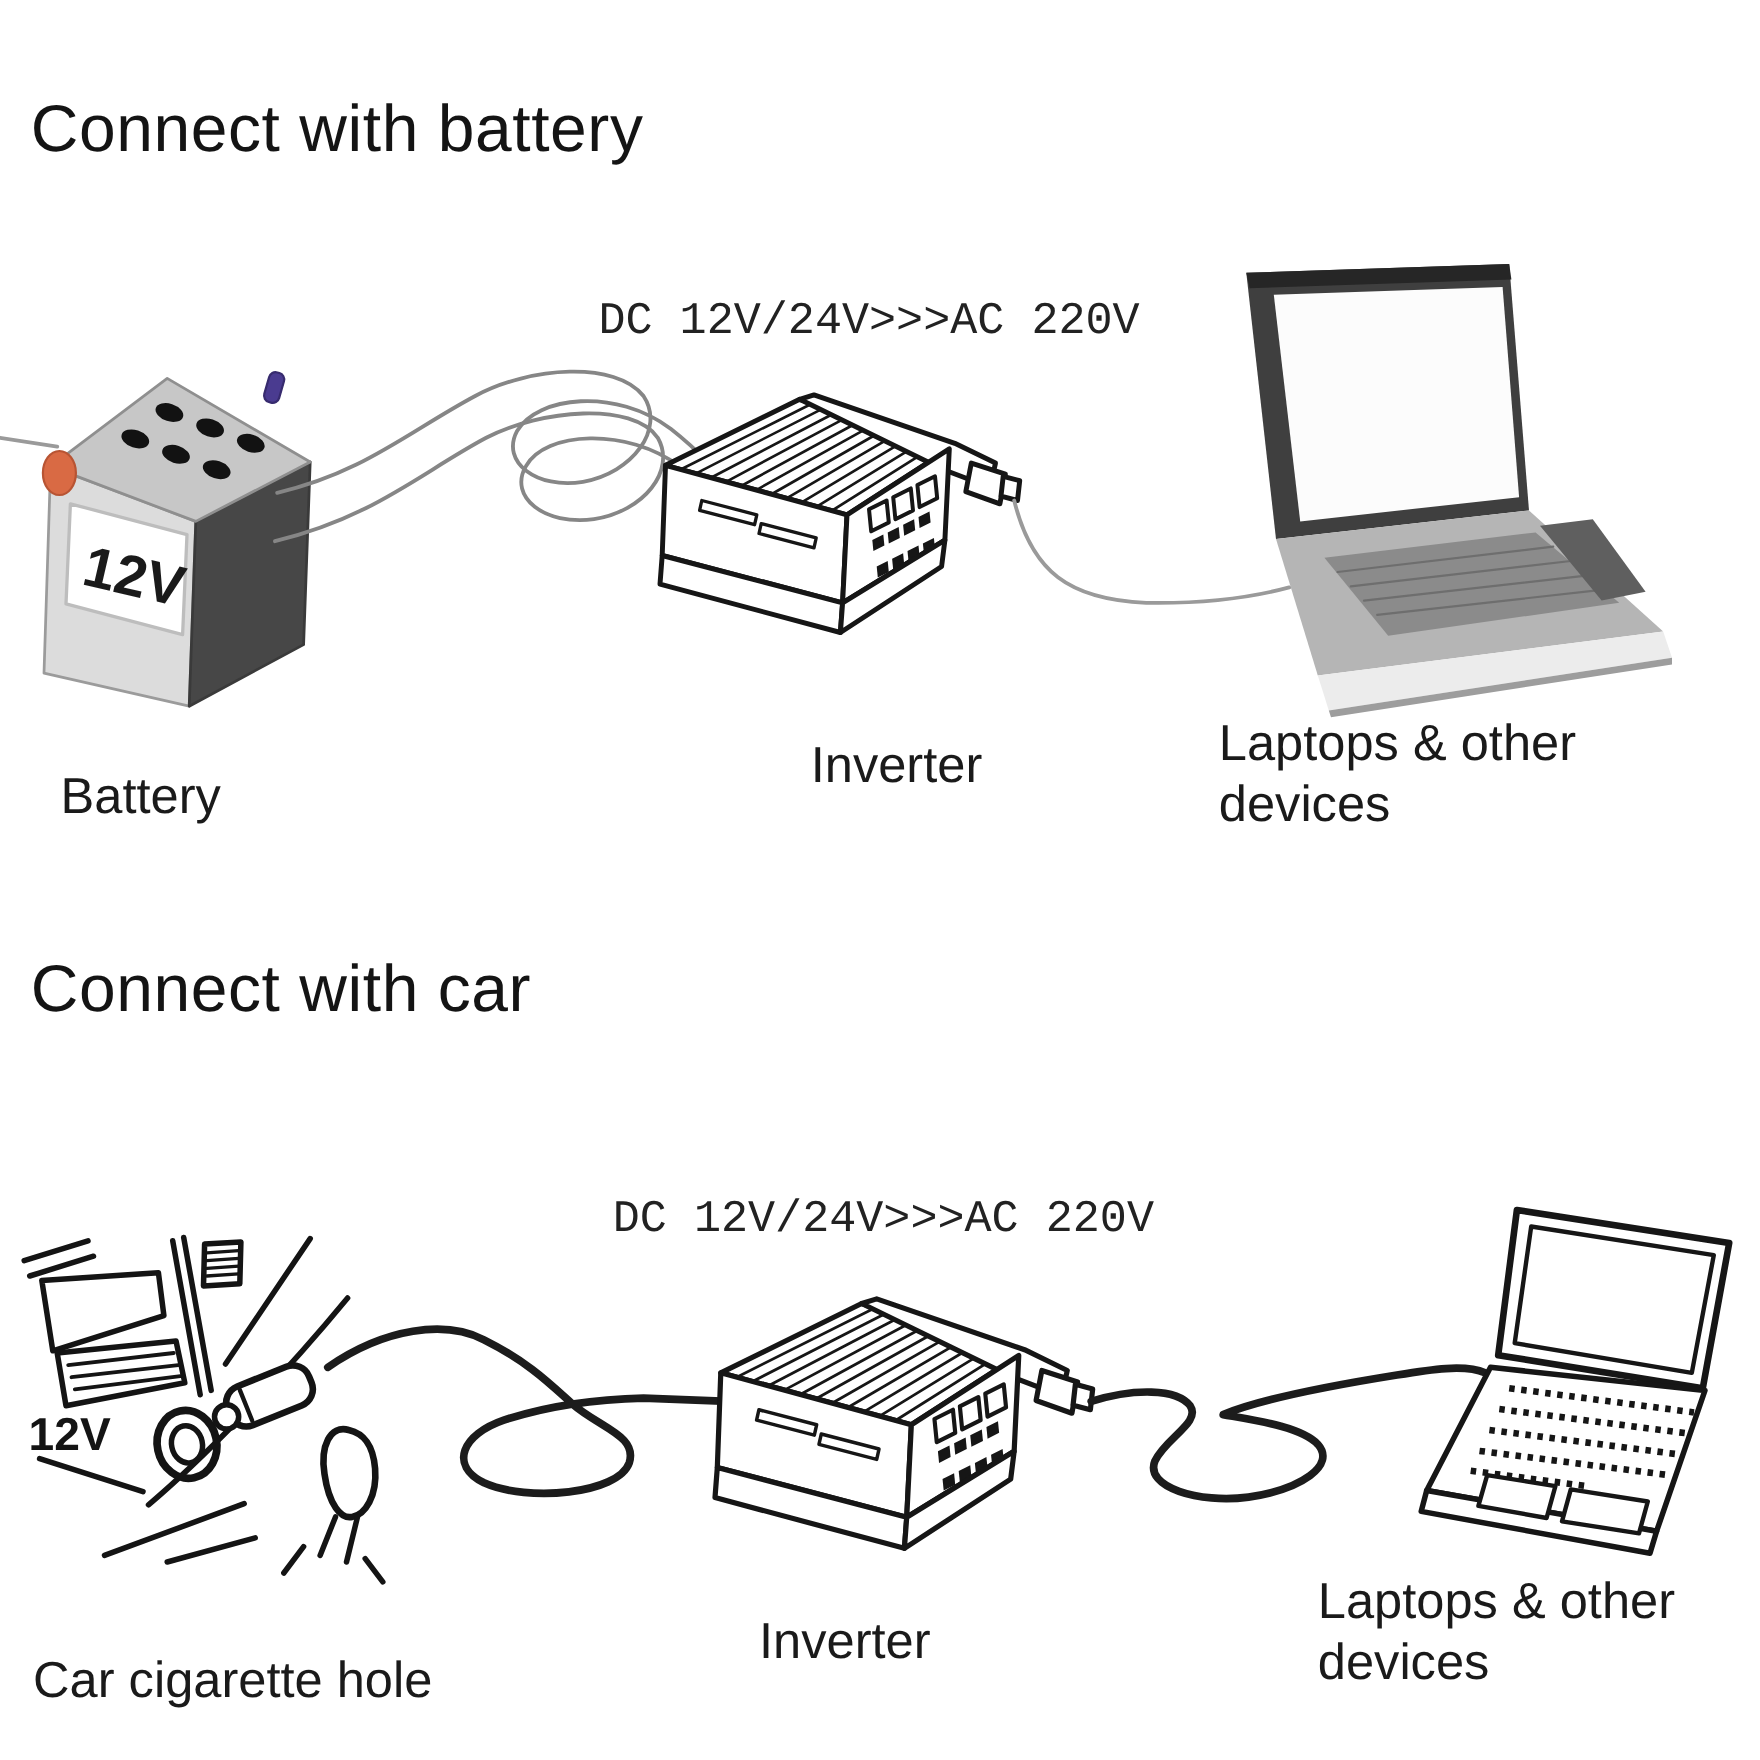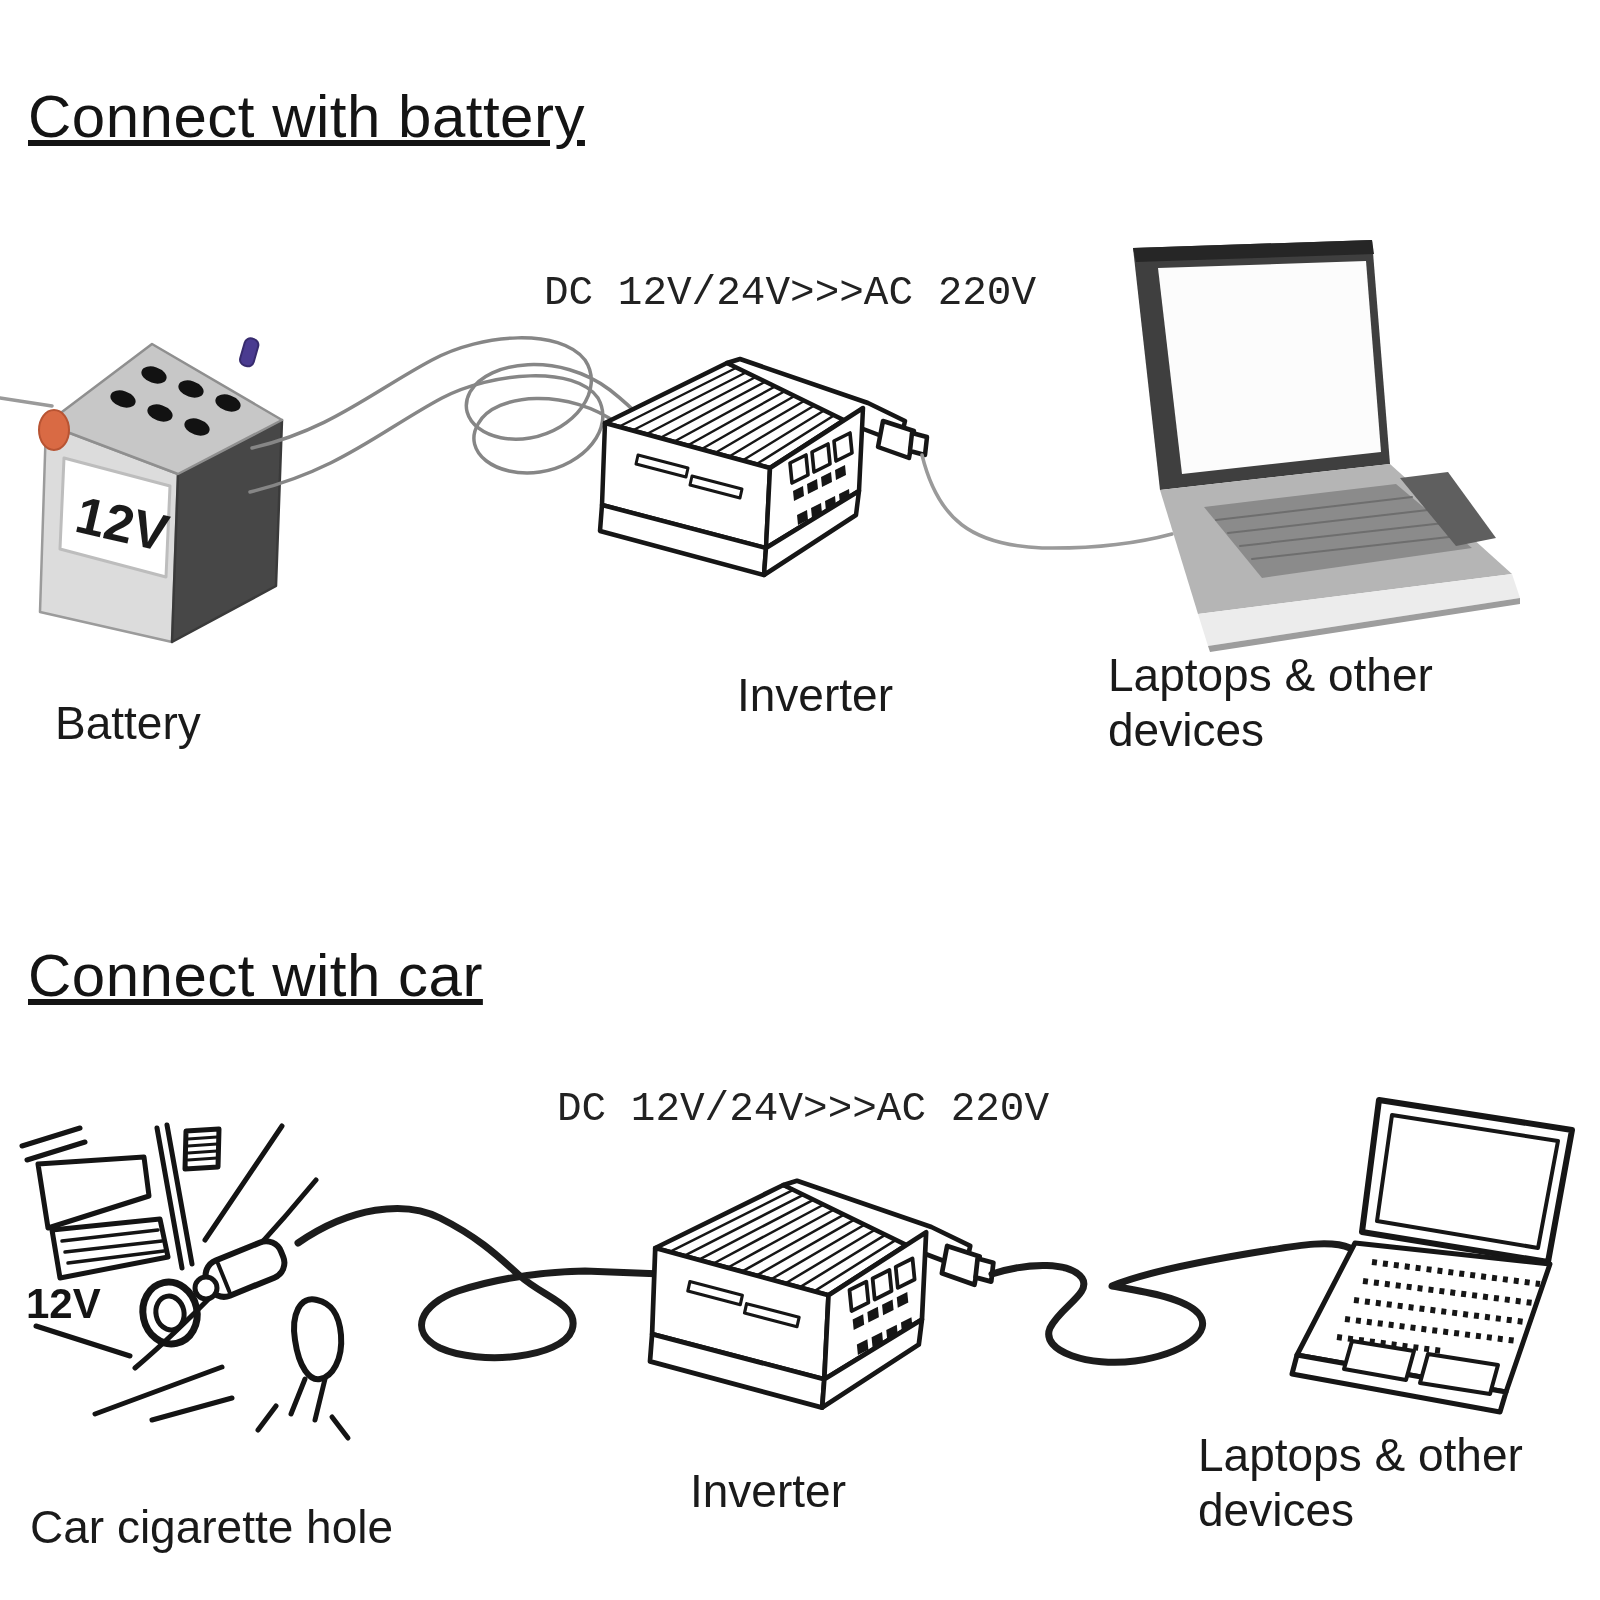--- a/index.html
+++ b/index.html
@@ -3,21 +3,20 @@
 <meta charset="utf-8">
 <style>
   html,body{margin:0;padding:0;background:#ffffff;}
   .canvas{
     position:relative;width:1600px;height:1600px;background:#ffffff;overflow:hidden;
     font-family:"Liberation Sans","DejaVu Sans",sans-serif;color:#161616;
   }
   .sec-title{
     position:absolute;font-size:60px;font-weight:400;letter-spacing:0.5px;color:#141414;
     white-space:nowrap;
-    text-decoration:underline;
   }
   .conv-label{
     position:absolute;font-size:41px;font-weight:400;color:#222;white-space:nowrap;font-family:Liberation Mono, monospace;
   }
   .part-label{
     position:absolute;font-size:46px;font-weight:400;color:#1a1a1a;white-space:nowrap;
   }
   .part-label.wrap{white-space:normal;line-height:1.2;}
   .art{position:absolute;left:0;top:0;width:1600px;height:1600px;}
 </style>
@@ -179,21 +178,21 @@
   <div class="sec-title" style="left:28px;top:82px;">Connect with battery</div>
 
   <div class="conv-label" style="left:544px;top:270px;">DC 12V/24V&gt;&gt;&gt;AC 220V</div>
 
   <div class="part-label" style="left:55px;top:696px;">Battery</div>
 
   <div class="part-label" style="left:737px;top:668px;">Inverter</div>
 
   <div class="part-label wrap" style="left:1108px;top:648px;width:400px;">Laptops &amp; other devices</div>
 
-  <div class="sec-title" style="left:28px;top:941px;text-align:center;">Connect with car</div>
+  <div class="sec-title" style="left:28px;top:864px;text-align:center;">Connect with car</div>
 
   <div class="conv-label" style="left:557px;top:1086px;">DC 12V/24V&gt;&gt;&gt;AC 220V</div>
 
   <div class="part-label" style="left:30px;top:1500px;">Car cigarette hole</div>
 
   <div class="part-label" style="left:690px;top:1464px;">Inverter</div>
 
   <div class="part-label wrap" style="left:1198px;top:1428px;width:420px;">Laptops &amp; other devices</div>
 
 </div>

